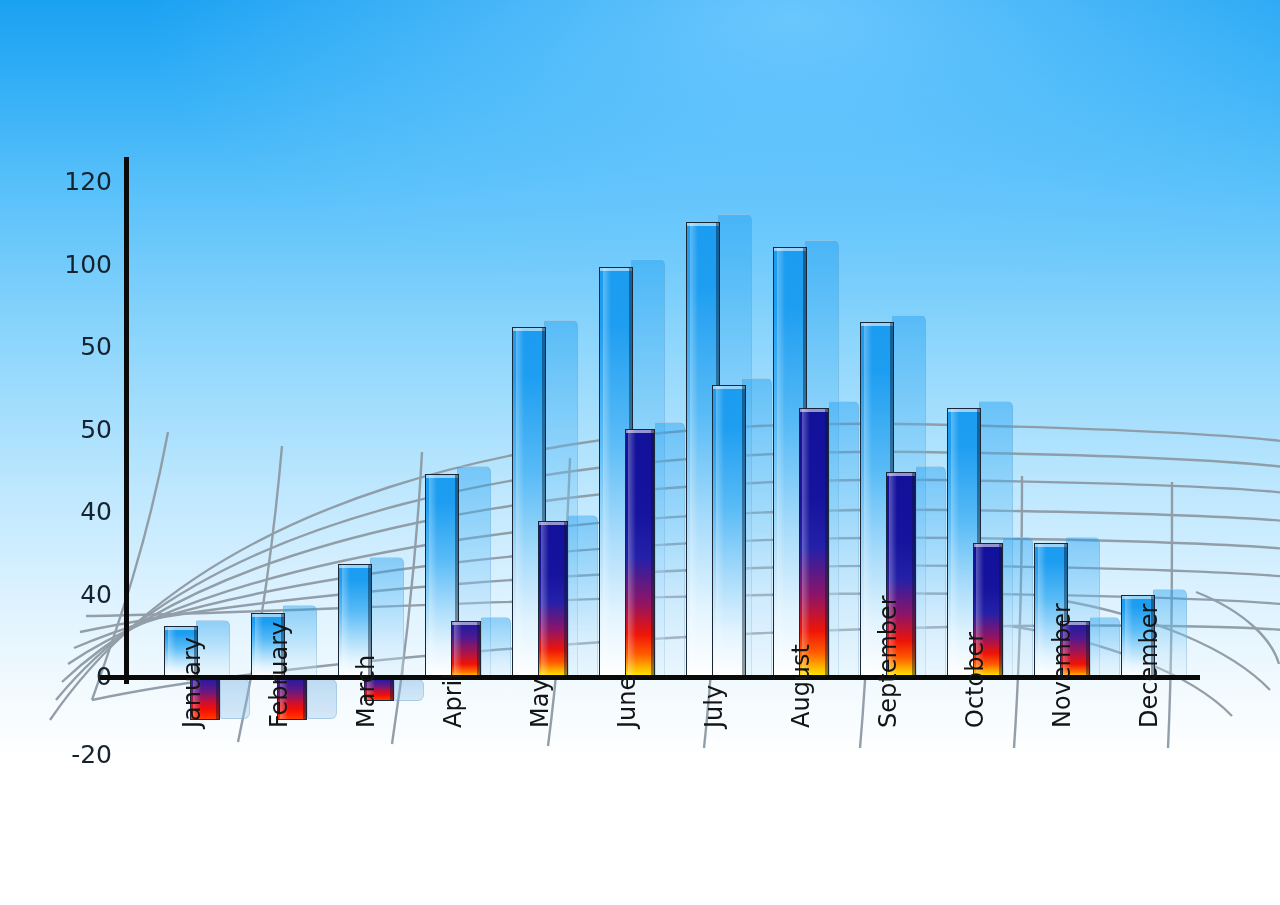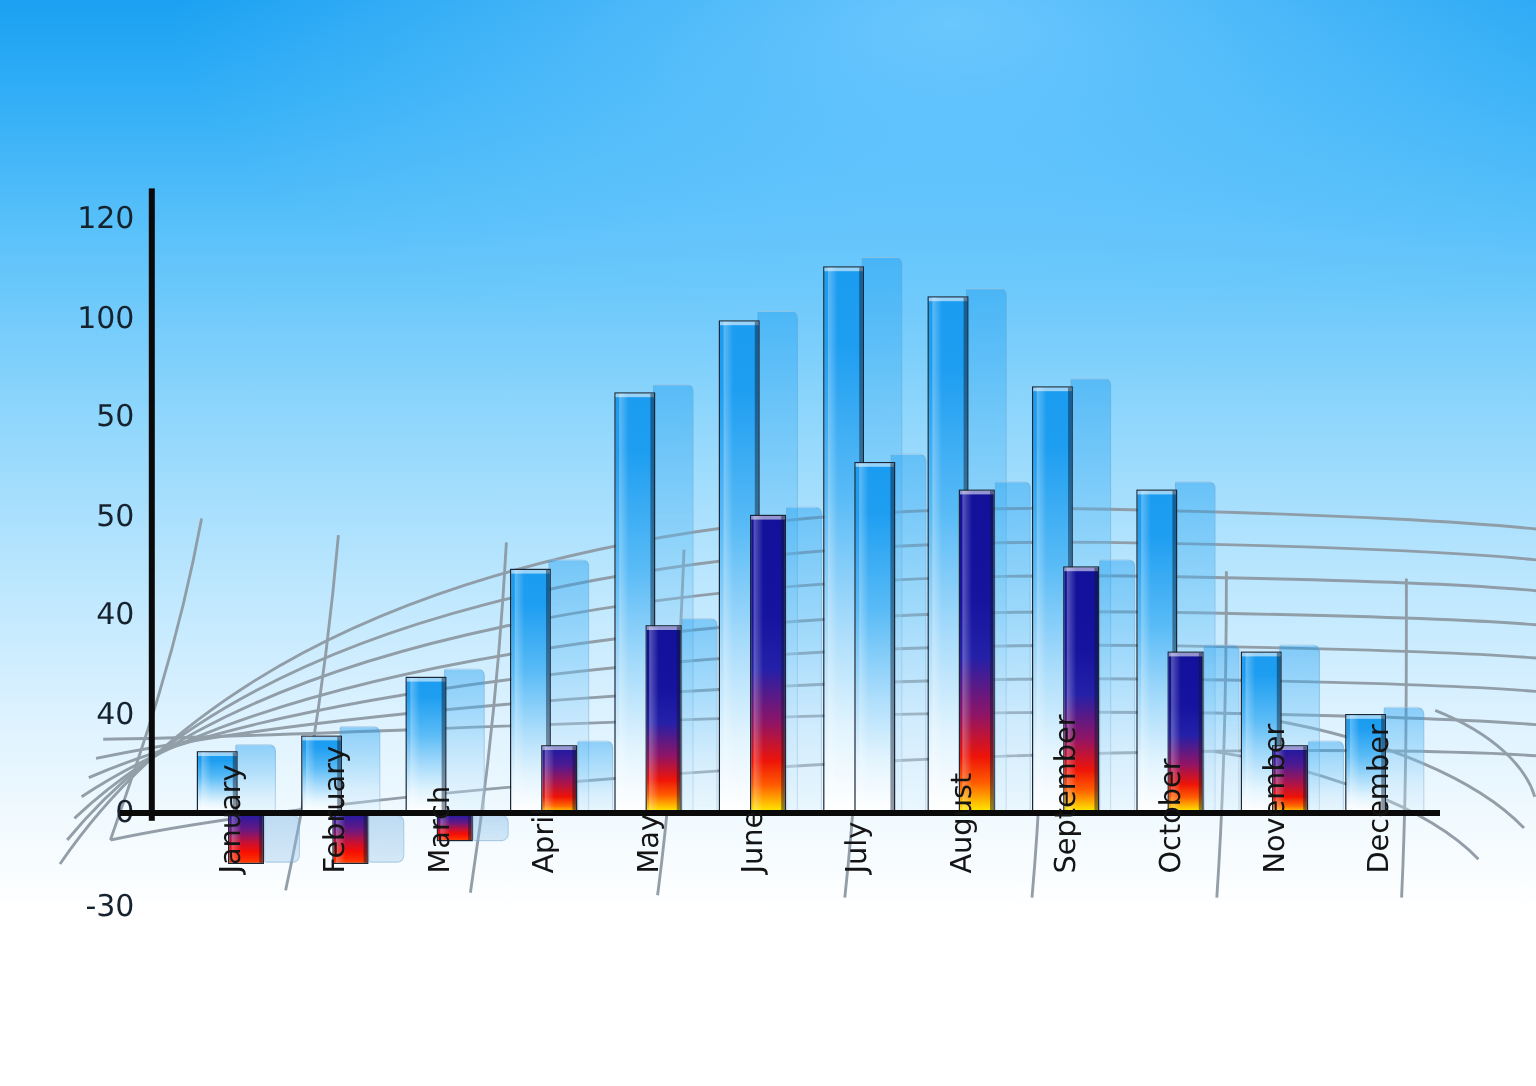--- a/index.html
+++ b/index.html
@@ -166,21 +166,21 @@
     <div class="y-axis"></div>
 
     <div class="ytick-wrap">
       <div class="ytick" style="top:167px;">120</div>
       <div class="ytick" style="top:250px;">100</div>
       <div class="ytick" style="top:332px;">50</div>
       <div class="ytick" style="top:415px;">50</div>
       <div class="ytick" style="top:497px;">40</div>
       <div class="ytick" style="top:580px;">40</div>
       <div class="ytick" style="top:662px;">0</div>
-      <div class="ytick" style="top:740px;">-30</div>
+      <div class="ytick" style="top:740px;">-20</div>
     </div>
 
     <div class="ghost" style="left:196px;top:620px;width:34px;height:60px;"></div>
     <div class="bar s1" style="left:164px;top:626px;width:34px;height:51px;">
       <div class="front">
           <div class="cap"></div>
           <div class="gloss"></div>
           <div class="edge"></div>
         </div>
     </div>

